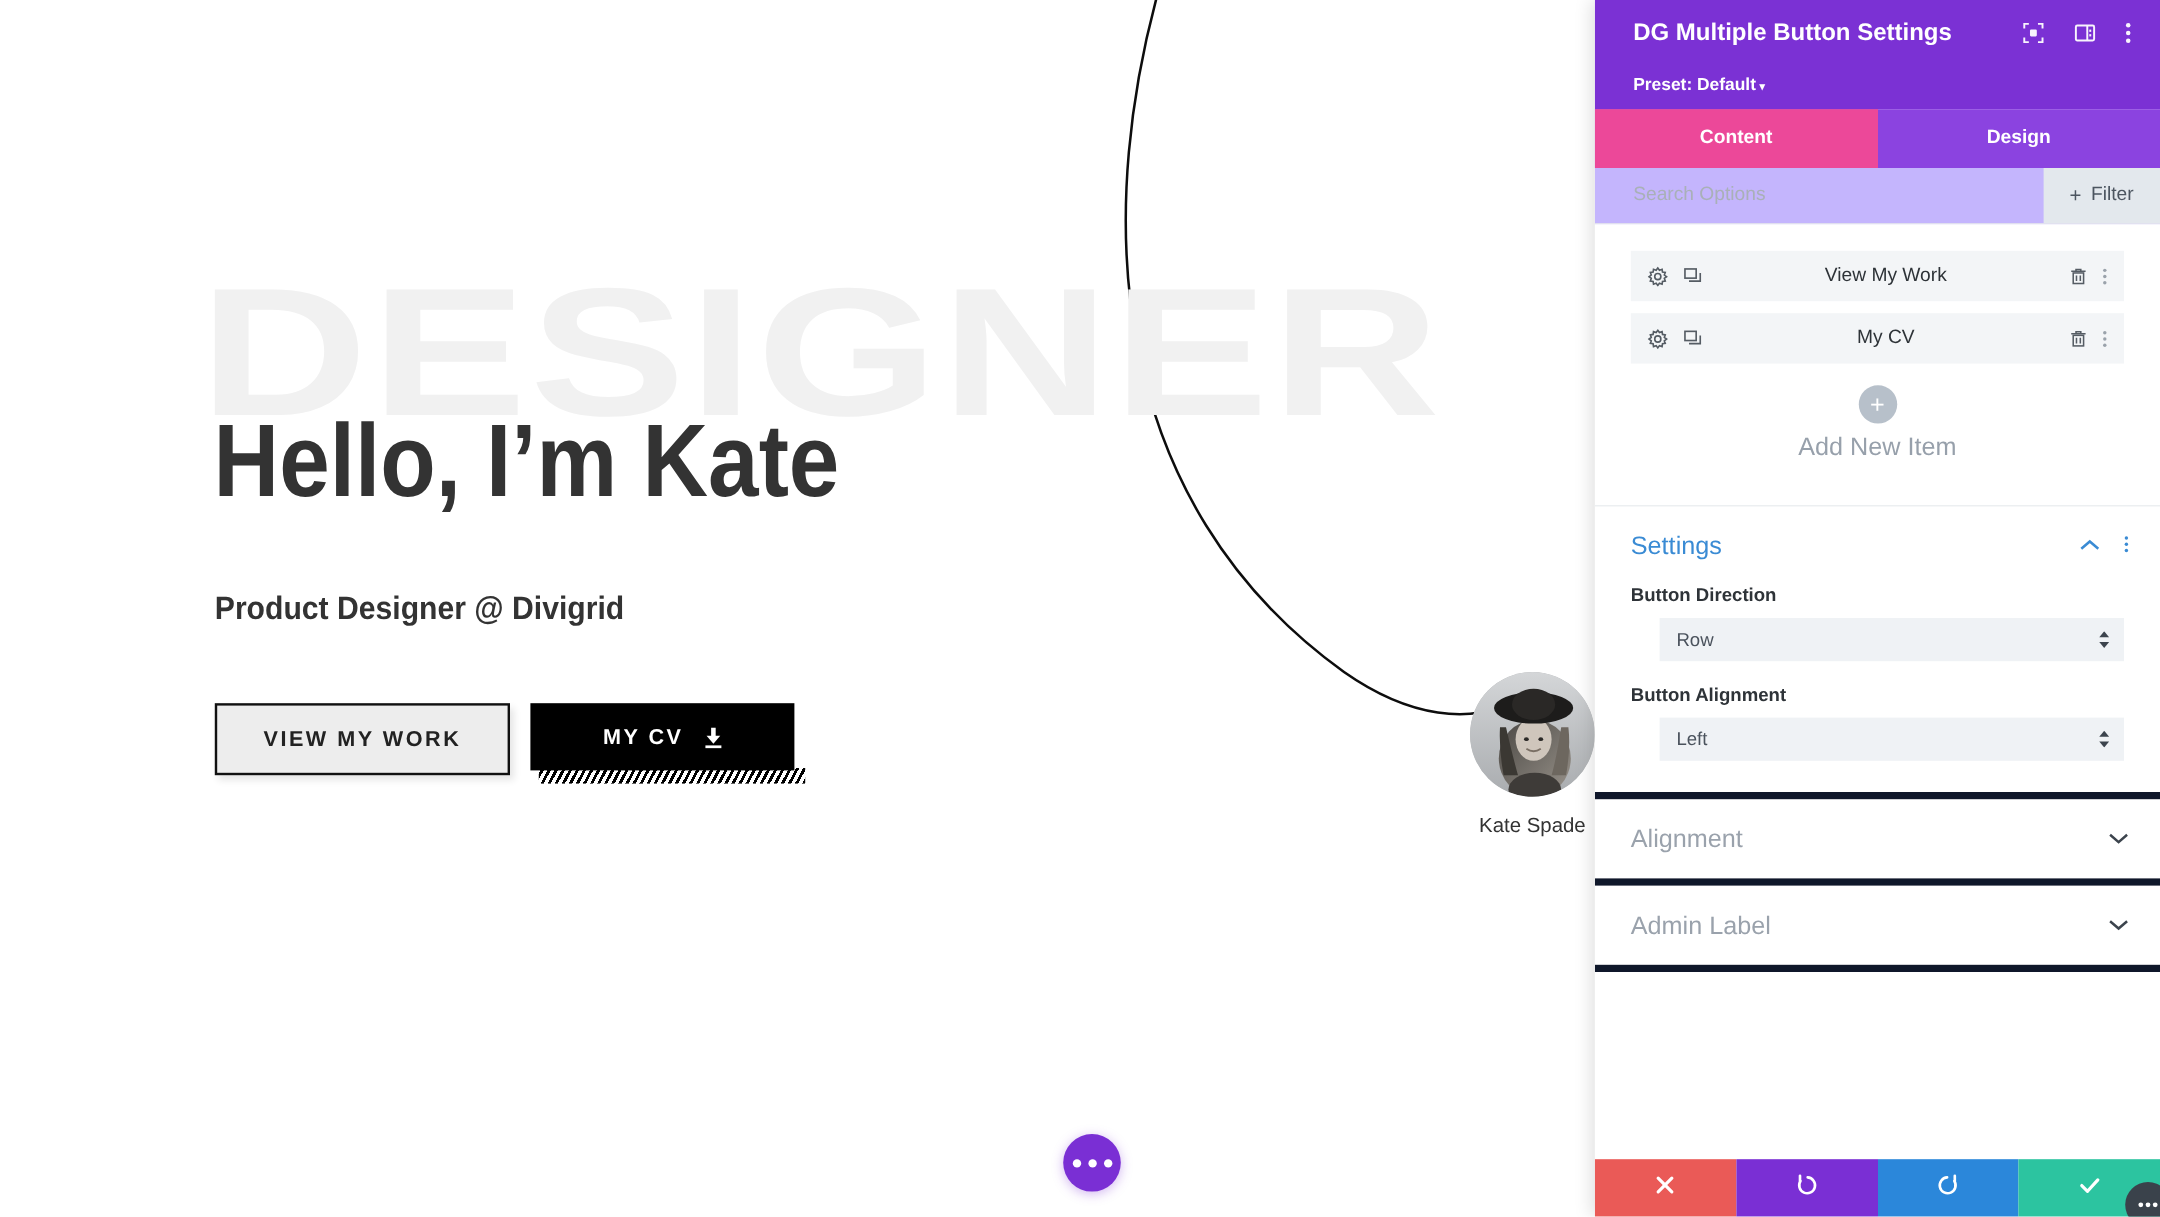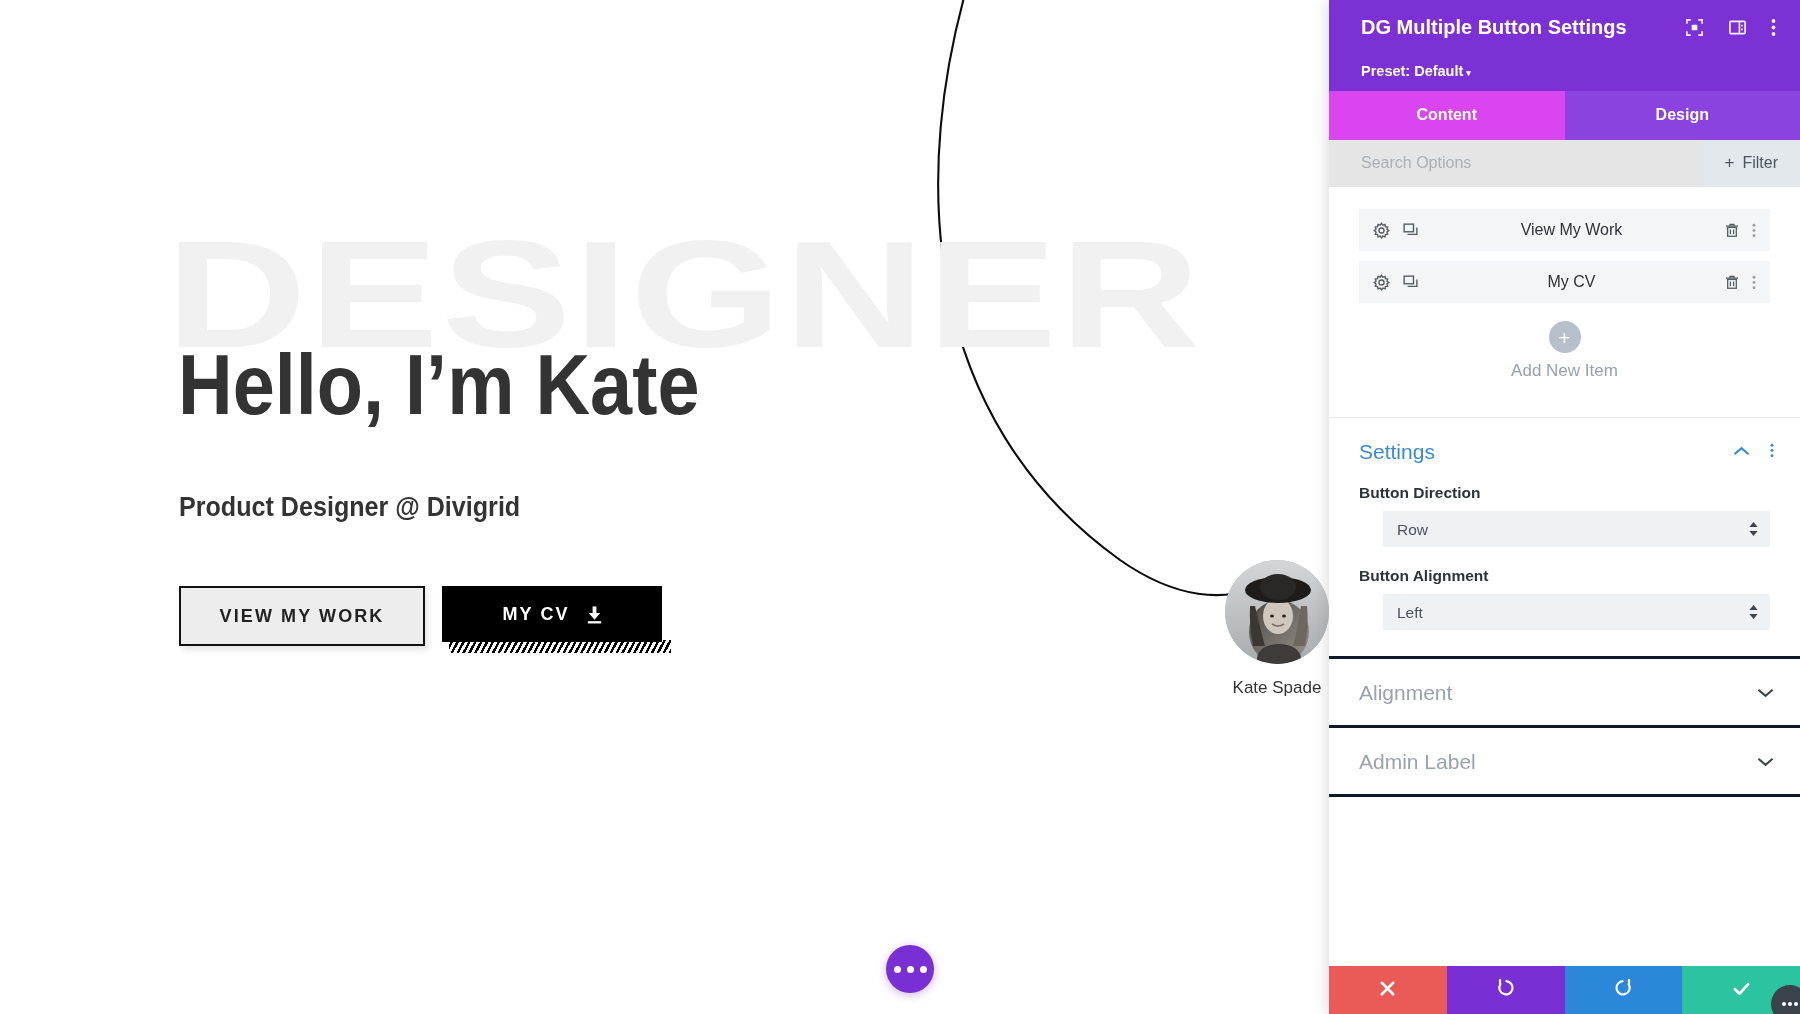--- a/index.html
+++ b/index.html
@@ -169,25 +169,25 @@
   .tabs { display: flex; background: #8b43e0; flex: 0 0 auto; }
   .tab {
     flex: 1 1 0;
     text-align: center;
     color: #ffffff;
     font-size: 16px;
     font-weight: 700;
     padding: 15px 0 16px 0;
     cursor: pointer;
   }
-  .tab.active { background: #d946ef; }
+  .tab.active { background: #ec4899; }
 
   .searchbar {
     display: flex; align-items: stretch;
-    background: #e5e5e5;
+    background: #c4b5fd;
     border-bottom: 1px solid #e6e9ec;
     flex: 0 0 auto;
   }
   .search-input {
     flex: 1 1 auto;
     border: none; outline: none; background: transparent;
     padding: 14px 18px 14px 32px;
     font-size: 16px;
     color: #5d6670;
     font-family: "Liberation Sans", sans-serif;
@@ -228,23 +228,23 @@
   .item-row span[data-name$="-icon"] { display: inline-flex; cursor: pointer; }
 
   .add-block { text-align: center; padding: 8px 0 26px 0; }
   .add-circle {
     width: 32px; height: 32px; border-radius: 50%;
     background: #b7c0ca;
     display: inline-flex; align-items: center; justify-content: center;
     color: #fff; font-size: 21px; line-height: 1;
     cursor: pointer;
   }
-  .add-label { margin-top: 8px; font-size: 17px; color: #97a0ab; cursor: pointer; }
-
-  .section { border-bottom: 3px solid #0f172a; }
+  .add-label { margin-top: 8px; font-size: 21px; color: #97a0ab; cursor: pointer; }
+
+  .section { border-bottom: 6px solid #0f172a; }
   .section-head {
     display: flex; align-items: center;
     padding: 22px 26px 20px 30px;
     cursor: pointer;
   }
   .section-title { flex: 1 1 auto; font-size: 21px; }
   .section-title.open { color: #3a8bd4; }
   .section-title.closed { color: #9aa2ac; }
   .section-head .sh-icons { display: flex; align-items: center; gap: 20px; }
 

